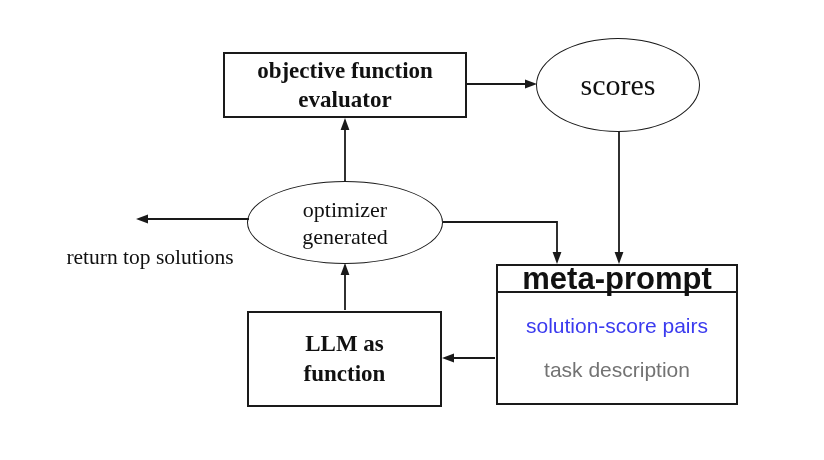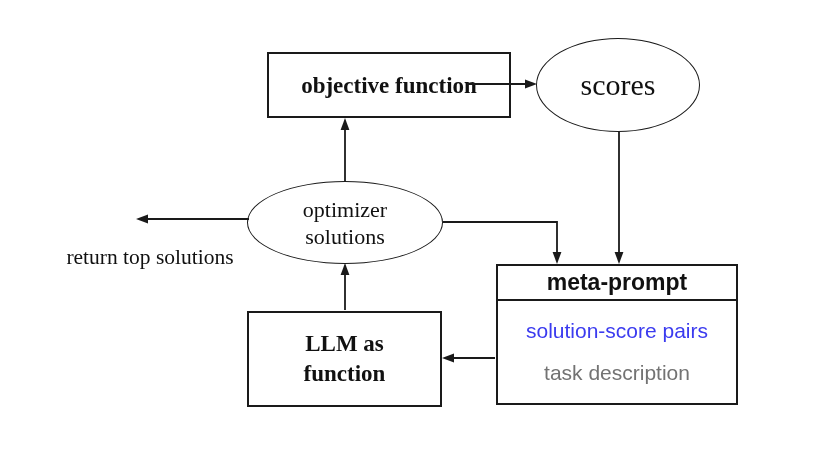--- a/index.html
+++ b/index.html
@@ -28,21 +28,21 @@
   }
   .rect-node {
     border: 2px solid #1a1a1a;
   }
   .ellipse-node {
     border: 1.6px solid #1a1a1a;
     border-radius: 50%;
   }
   .evaluator-box {
     left: 223px; top: 52px; width: 244px; height: 66px;
-    font-weight: bold; font-size: 23px; line-height: 29px; margin-left: 44px;
+    font-weight: bold; font-size: 23px; line-height: 29px;
   }
   .scores-ellipse {
     left: 536px; top: 38px; width: 164px; height: 94px;
     font-size: 30px;
   }
   .generated-ellipse {
     left: 247px; top: 181px; width: 196px; height: 83px;
     font-size: 22px; line-height: 27px;
   }
   .llm-box {
@@ -53,28 +53,28 @@
     position: absolute;
     box-sizing: border-box;
     left: 496px; top: 264px; width: 242px; height: 141px;
     border: 2px solid #1a1a1a;
     background: #ffffff;
     display: flex;
     flex-direction: column;
   }
   .meta-header {
     box-sizing: border-box;
-    height: 35px;
+    height: 27px;
     border-bottom: 2px solid #1a1a1a;
     display: flex;
     align-items: center;
     justify-content: center;
     font-family: "Liberation Sans", sans-serif;
     font-weight: bold;
-    font-size: 23px;
+    font-size: 31px;
   }
   .meta-body {
     flex: 1;
     display: flex;
     flex-direction: column;
     justify-content: space-evenly;
     align-items: center;
     font-family: "Liberation Sans", sans-serif;
     font-size: 21px;
   }
@@ -104,29 +104,30 @@
     stroke: none;
   }
 </style>
 </head>
 <body>
 
 <div class="canvas">
 
   <div class="node rect-node evaluator-box">
     <span>objective function</span>
+    <span>evaluator</span>
   </div>
 
   <div class="node ellipse-node scores-ellipse">
     <span>scores</span>
   </div>
 
   <div class="node ellipse-node generated-ellipse">
     <span>optimizer</span>
-    <span>solutions</span>
+    <span>generated</span>
   </div>
 
   <div class="return-note">
     <div>return top solutions</div>
   </div>
 
   <div class="node rect-node llm-box">
     <span>LLM as</span>
     <span>function</span>
   </div>

